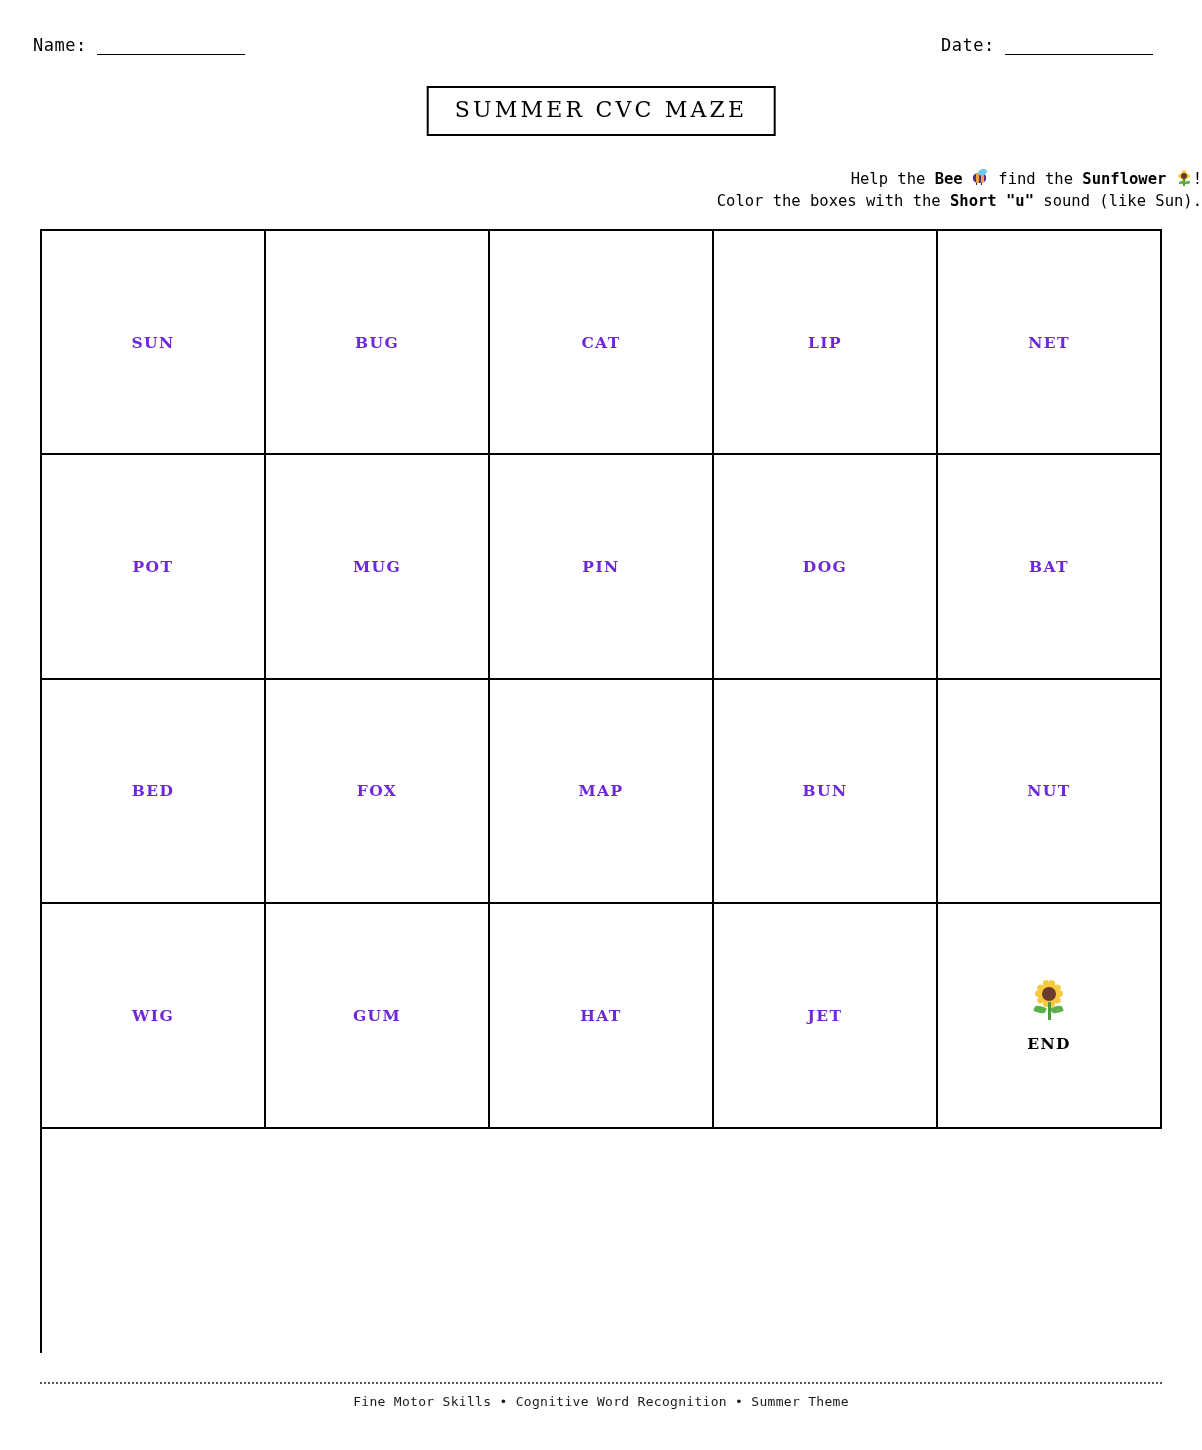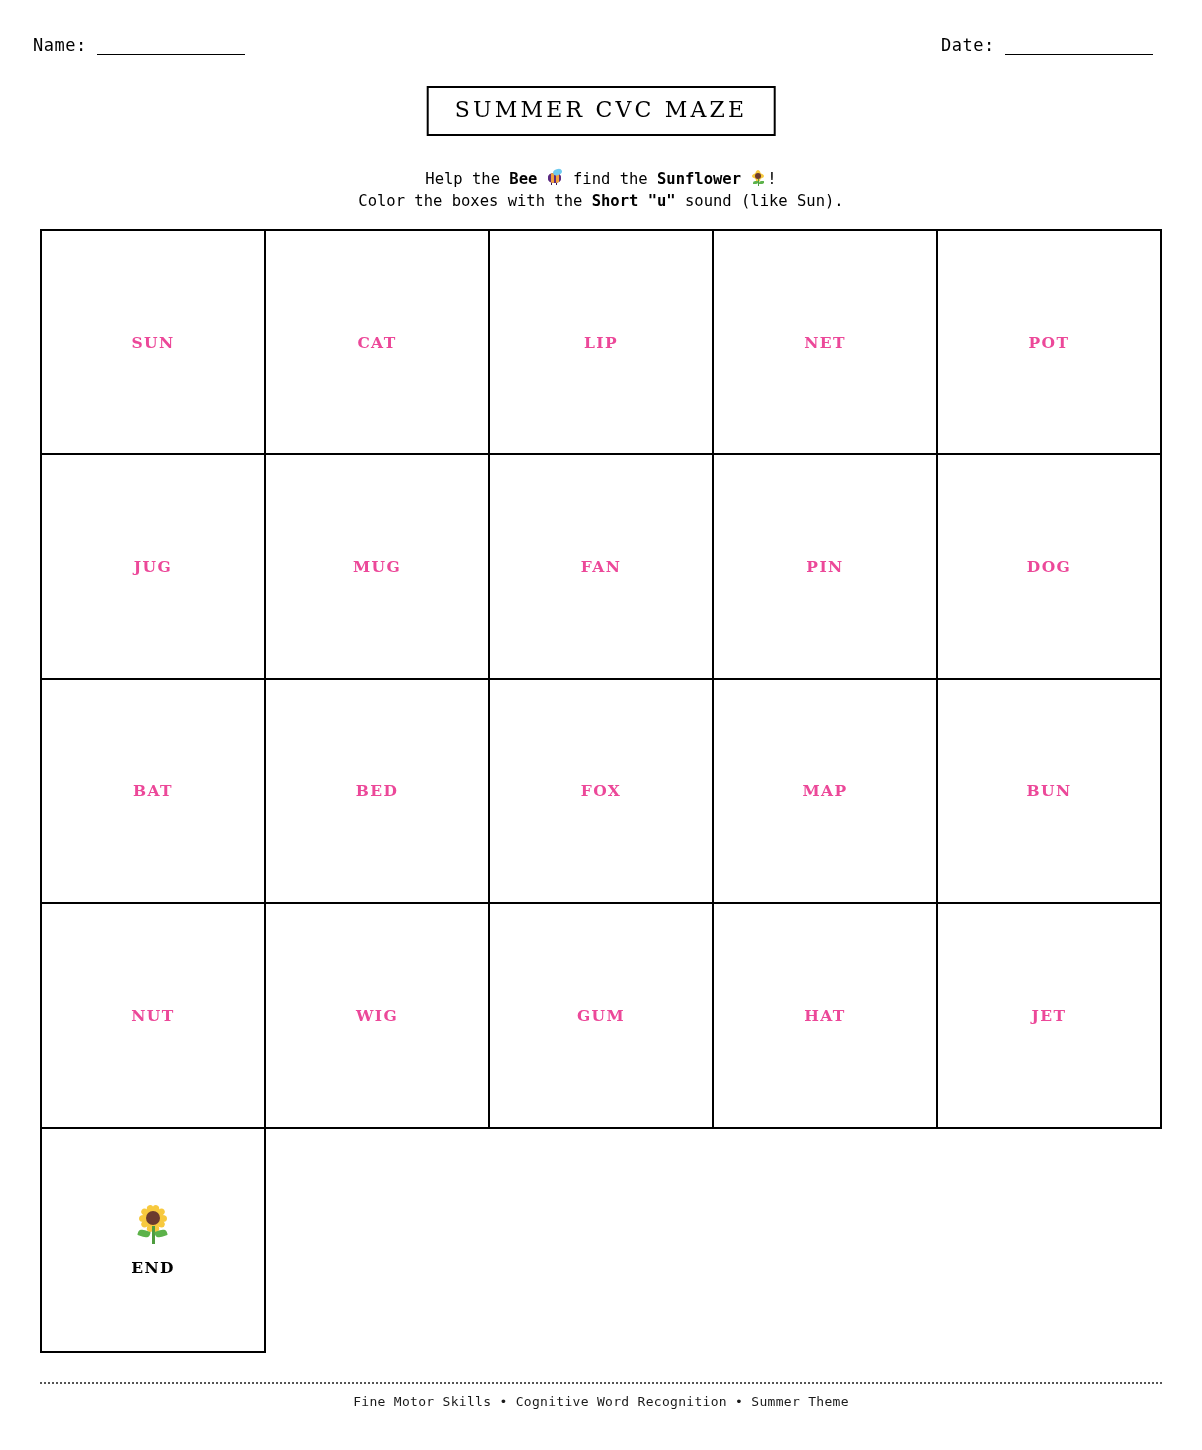--- a/index.html
+++ b/index.html
@@ -64,21 +64,21 @@
     color: #000;
     white-space: nowrap;
   }
 
   
   .instructions {
     position: absolute;
     top: 168px;
     left: 0;
     width: 1202px;
-    text-align: center;
+    text-align: right;
   }
   .inst-line {
     font-family: "DejaVu Sans Mono", monospace;
     font-size: 15.5px;
     line-height: 22px;
     color: #000;
     white-space: pre;
   }
   .inst-line b {
     font-weight: bold;
@@ -171,21 +171,21 @@
     align-items: center;
     justify-content: center;
     background: #ffffff;
     position: relative;
   }
   .cell-word {
     font-family: "DejaVu Serif", serif;
     font-weight: bold;
     font-size: 15.5px;
     letter-spacing: 1.4px;
-    color: #ec4899;
+    color: #6d28d9;
     text-align: center;
   }
   .cell-marker {
     display: flex;
     flex-direction: column;
     align-items: center;
     justify-content: center;
   }
   .marker-label {
     font-family: "DejaVu Serif", serif;
@@ -244,39 +244,36 @@
 <div class="instructions">
   <div class="inst-line"><span>Help the </span><b>Bee</b><span> </span><span class="emoji-inline"><span class="bee" style="width:17px;height:17px;display:block;position:relative;"><span class="wing" style="width:9px;height:6px;left:6px;top:-1px;transform:rotate(-18deg);"></span><span class="body" style="width:13px;height:10px;left:1px;top:3px;"><span class="stripe" style="left:0px;width:3px;background:#5b2a82;"></span><span class="stripe" style="left:3px;width:3px;background:#f2a23c;"></span><span class="stripe" style="left:6px;width:2px;background:#5b2a82;"></span><span class="stripe" style="left:8px;width:3px;background:#f2a23c;"></span><span class="stripe" style="left:11px;width:2px;background:#5b2a82;"></span></span><span class="leg" style="width:1px;height:3px;left:4px;top:12px;"></span><span class="leg" style="width:1px;height:3px;left:9px;top:12px;"></span></span></span><span> find the </span><b>Sunflower</b><span> </span><span class="emoji-inline"><span class="sunflower" style="width:17px;height:17px;display:block;position:relative;"><span class="petal" style="width:12px;height:6px;left:2px;top:3px;"></span><span class="petal" style="width:6px;height:12px;left:5px;top:0px;"></span><span class="center" style="width:6px;height:6px;left:5px;top:3px;"></span><span class="stem" style="width:1.5px;height:7px;left:7.5px;top:9px;"></span><span class="leaf" style="width:5px;height:3px;left:3px;top:11px;"></span><span class="leaf" style="width:5px;height:3px;left:9px;top:11px;"></span></span></span><span>!</span></div>
   <div class="inst-line"><span>Color the boxes with the </span><b>Short "u"</b><span> sound (like Sun).</span></div>
 </div>
 
 <div class="maze-grid">
     <div class="maze-cell">
       <div class="cell-word">SUN</div>
     </div>
     <div class="maze-cell">
+      <div class="cell-word">BUG</div>
+    </div>
+    <div class="maze-cell">
       <div class="cell-word">CAT</div>
     </div>
     <div class="maze-cell">
       <div class="cell-word">LIP</div>
     </div>
     <div class="maze-cell">
       <div class="cell-word">NET</div>
     </div>
     <div class="maze-cell">
       <div class="cell-word">POT</div>
     </div>
     <div class="maze-cell">
-      <div class="cell-word">JUG</div>
-    </div>
-    <div class="maze-cell">
       <div class="cell-word">MUG</div>
-    </div>
-    <div class="maze-cell">
-      <div class="cell-word">FAN</div>
     </div>
     <div class="maze-cell">
       <div class="cell-word">PIN</div>
     </div>
     <div class="maze-cell">
       <div class="cell-word">DOG</div>
     </div>
     <div class="maze-cell">
       <div class="cell-word">BAT</div>
     </div>

